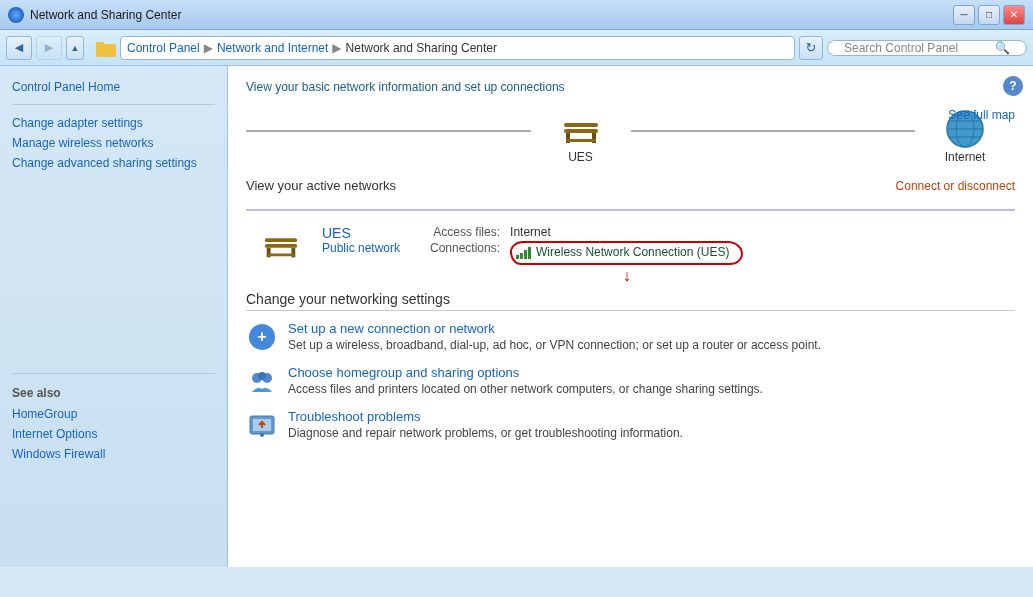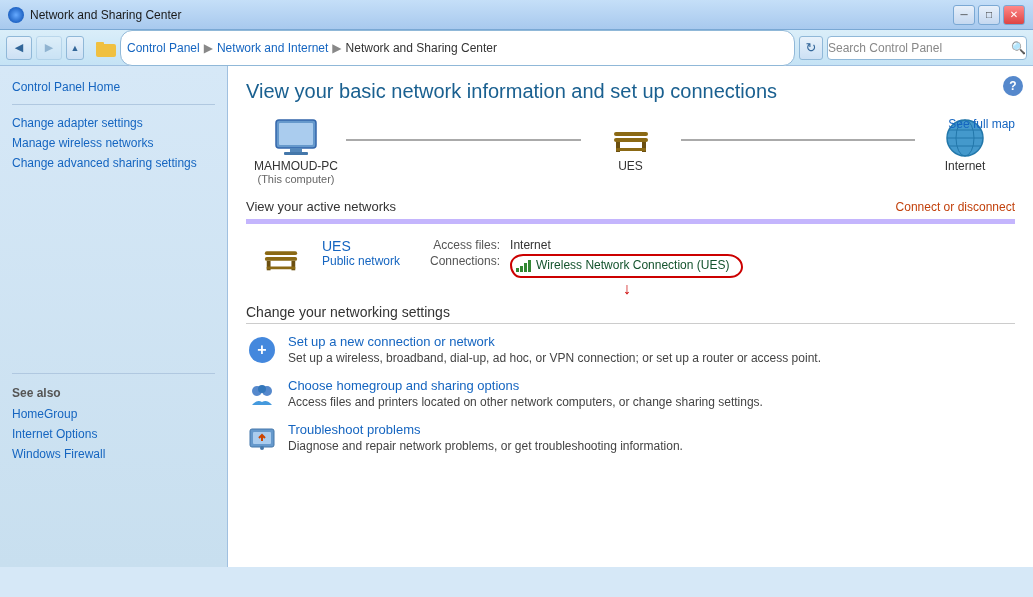--- a/index.html
+++ b/index.html
@@ -67,48 +67,48 @@
       display: flex; align-items: center; justify-content: center;
       cursor: pointer;
       font-size: 11px;
       color: #336699;
     }
     .nav-btn:disabled { opacity: 0.5; }
     .address-path {
       flex: 1;
       background: white;
       border: 1px solid #90b8d8;
-      border-radius: 12px;
-      height: 36px;
+      border-radius: 4px;
+      height: 24px;
       display: flex;
       align-items: center;
       padding: 0 6px;
       font-size: 12px;
       color: #222;
       gap: 2px;
     }
     .path-separator { color: #888; margin: 0 2px; }
     .path-link { color: #1565c0; cursor: pointer; }
     .refresh-btn {
       width: 24px; height: 24px;
       background: linear-gradient(to bottom, #e8f2fb, #cce0f4);
       border: 1px solid #90b8d8;
       border-radius: 3px;
       display: flex; align-items: center; justify-content: center;
       cursor: pointer;
       color: #336699;
     }
     .search-box {
-      width: 200px; height: 24px;
+      width: 200px; height: 16px;
       background: white;
       border: 1px solid #90b8d8;
-      border-radius: 4px;
-      display: flex;
-      align-items: center;
-      padding: 0 0;
+      border-radius: 10px;
+      display: flex;
+      align-items: center;
+      padding: 0 16px;
       gap: 4px;
       font-size: 12px;
       color: #888;
     }
 
     
     .main-layout {
       display: flex;
       height: calc(597px - 66px - 30px);
     }
@@ -150,21 +150,21 @@
 
     
     .content {
       flex: 1;
       background: white;
       padding: 14px 18px;
       overflow-y: auto;
     }
     .page-title {
       color: #1a6090;
-      font-size: 20px;
+      font-size: 12px;
       font-weight: normal;
       margin-bottom: 14px;
     }
 
     
     .network-diagram {
       display: flex;
       align-items: flex-start;
       gap: 0;
       margin-bottom: 14px;
@@ -203,22 +203,22 @@
       color: #1565c0;
       font-size: 12px;
       cursor: pointer;
     }
 
     
     .section-header {
       display: flex;
       justify-content: space-between;
       align-items: center;
-      border-bottom: 5px solid #c4b5fd;
-      padding-bottom: 5px;
+      border-bottom: 2px solid #c4b5fd;
+      padding-bottom: 16px;
       margin-bottom: 8px;
     }
     .section-header-title {
       font-size: 13px;
       color: #333;
     }
     .section-header-link {
       color: #c2410c;
       font-size: 12px;
       cursor: pointer;
@@ -380,32 +380,20 @@
   </div>
 
   <div class="content" style="position:relative;">
 
     <div class="help-btn" style="position:absolute; right:10px; top:10px;">?</div>
 
     <div class="page-title">View your basic network information and set up connections</div>
 
     <div class="network-diagram">
 
-      <div class="net-item">
-        <div class="net-item-icon">
-          <svg width="48" height="40" viewBox="0 0 48 40">
-            <rect x="4" y="2" width="40" height="28" rx="3" fill="#6699cc" stroke="#3366aa" stroke-width="1.5"></rect>
-            <rect x="7" y="5" width="34" height="22" rx="1" fill="#aaccee"></rect>
-            <rect x="18" y="30" width="12" height="4" fill="#5588bb"></rect>
-            <rect x="12" y="34" width="24" height="3" rx="1" fill="#4477aa"></rect>
-          </svg>
-        </div>
-        <div class="net-item-label">MAHMOUD-PC</div>
-        <div class="net-item-sublabel">(This computer)</div>
-      </div>
 
       <div class="net-line"></div>
 
       <div class="net-item">
         <div class="net-item-icon">
           <svg width="50" height="40" viewBox="0 0 50 40">
 
             <rect x="8" y="20" width="34" height="4" rx="2" fill="#8B6914"></rect>
             <rect x="10" y="24" width="4" height="10" fill="#6B4F10"></rect>
             <rect x="36" y="24" width="4" height="10" fill="#6B4F10"></rect>

